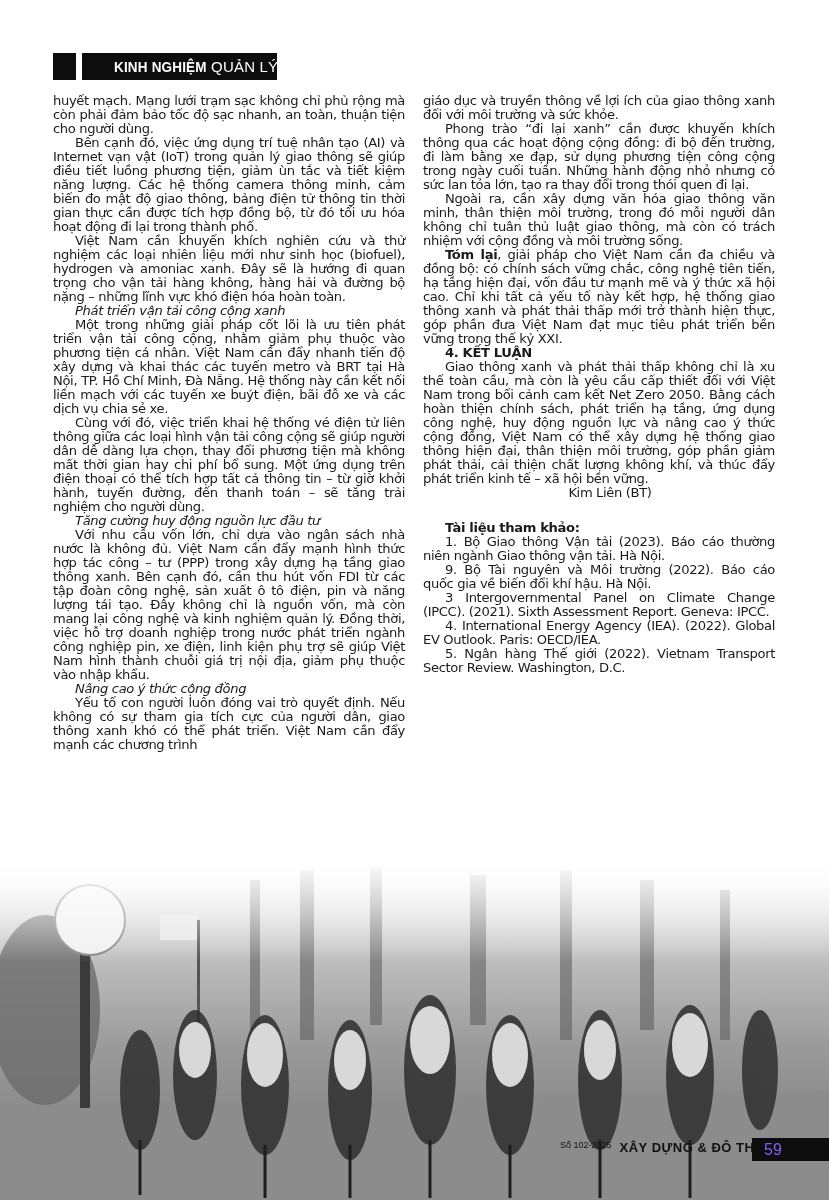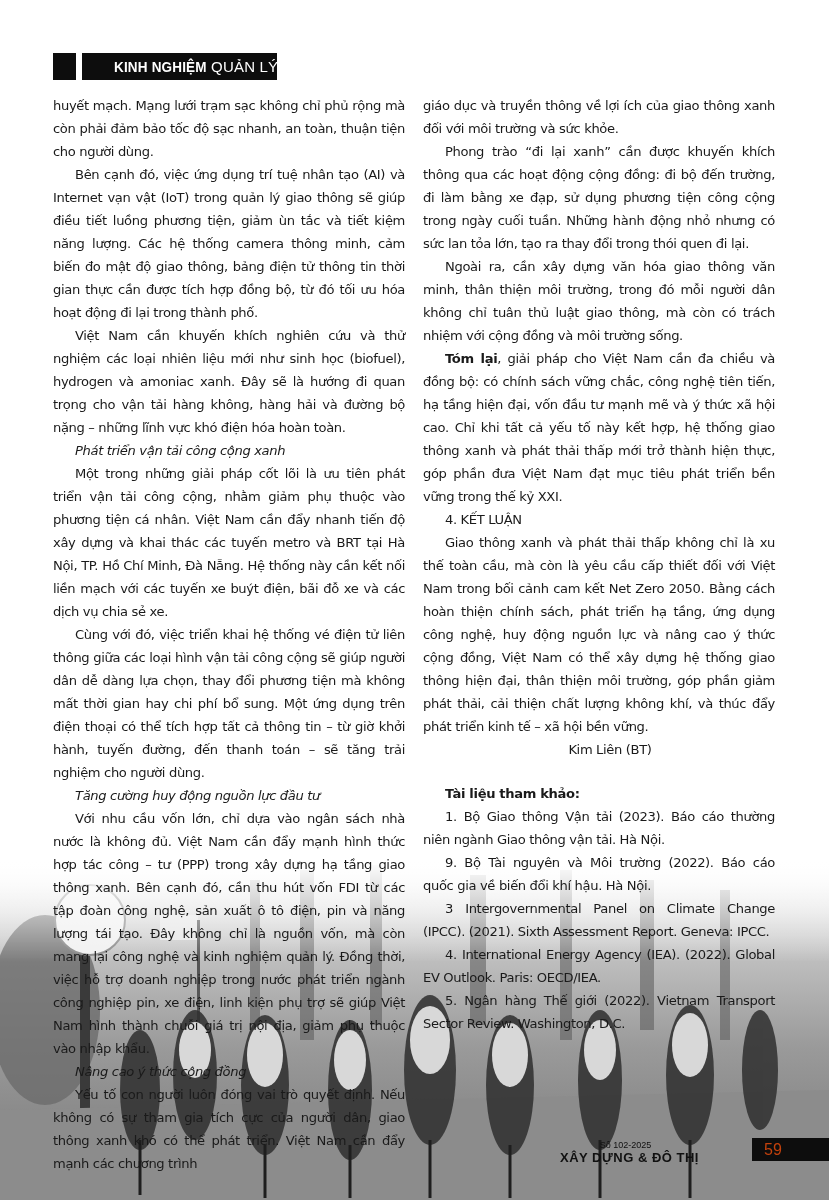--- a/index.html
+++ b/index.html
@@ -21,43 +21,43 @@
 
   
   .photo {
     position: absolute; left: 0; top: 860px; width: 829px; height: 340px; overflow: hidden;
     background: linear-gradient(180deg, #ffffff 0%, #e8e8e8 10%, #bdbdbd 30%, #9a9a9a 55%, #8a8a8a 75%, #9f9f9f 100%);
   }
   .photo svg { position: absolute; left: 0; top: 0; }
 
   
   .col {
-    position: absolute; top: 94px; font-size: 13.1px; line-height: 23px;
+    position: absolute; top: 94px; font-size: 13.1px; line-height: 14px;
     text-align: justify; font-family: "DejaVu Sans", sans-serif; letter-spacing: -0.35px;
   }
   .col-left { left: 53px; width: 352px; }
   .col-right { left: 423px; width: 352px; }
   .col p { margin: 0; text-indent: 22px; }
   .col p.noindent { text-indent: 0; }
   .col .sub { font-weight: normal; font-style: italic; text-indent: 22px; margin: 0; }
-  .col .sec { font-weight: normal; text-indent: 22px; margin: 0; }
+  .col .sec { font-weight: bold; text-indent: 22px; margin: 0; }
   .col .sig { text-align: center; margin: 0; }
   .col .refs-title { font-weight: bold; text-indent: 22px; margin: 21px 0 0 0; }
   .col b { font-weight: bold; }
 
   
   .footer-text {
-    position: absolute; left: 560px; top: 1140px; height: 18px; display: flex; align-items: center;
-    font-family: "Liberation Sans", sans-serif; color: #111; white-space: nowrap; flex-direction: column;
+    position: absolute; left: 560px; top: 1140px; height: 18px; display: flex; 
+    font-family: "Liberation Sans", sans-serif; color: #111; white-space: nowrap;
   }
   .footer-text .issue { font-size: 9px; margin-right: 8px; }
   .footer-text .mag { font-size: 13px; font-weight: bold; letter-spacing: 0.5px; }
   .page-box {
     position: absolute; left: 752px; top: 1138px; width: 77px; height: 23px; background: #0d0d0d;
-    color: #c2410c; font-family: "Liberation Sans", sans-serif; font-size: 16px;
+    color: #8b5cf6; font-family: "Liberation Sans", sans-serif; font-size: 16px;
     display: flex; align-items: center; padding-left: 12px; box-sizing: border-box;
   }
 </style>
 </head>
 <body>
 
 <div class="photo">
   <svg width="829" height="340" viewBox="0 0 829 340">
 
     <g opacity="0.55" fill="#5a5a5a">

